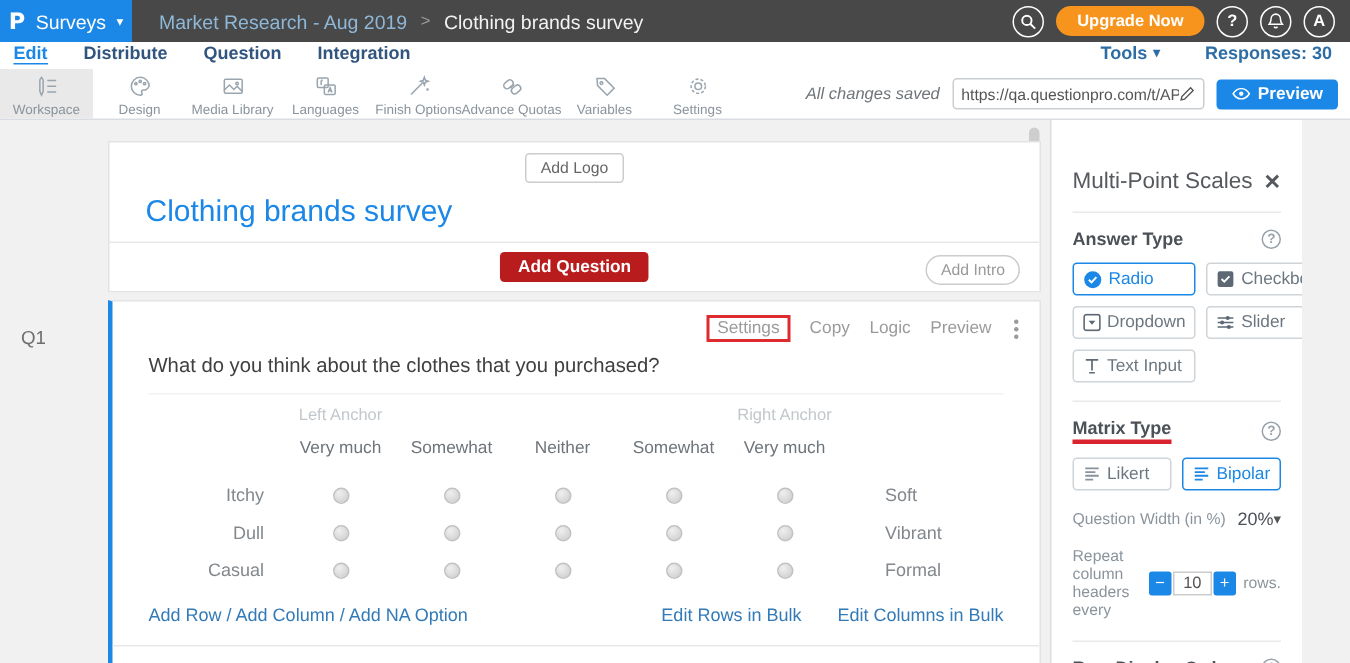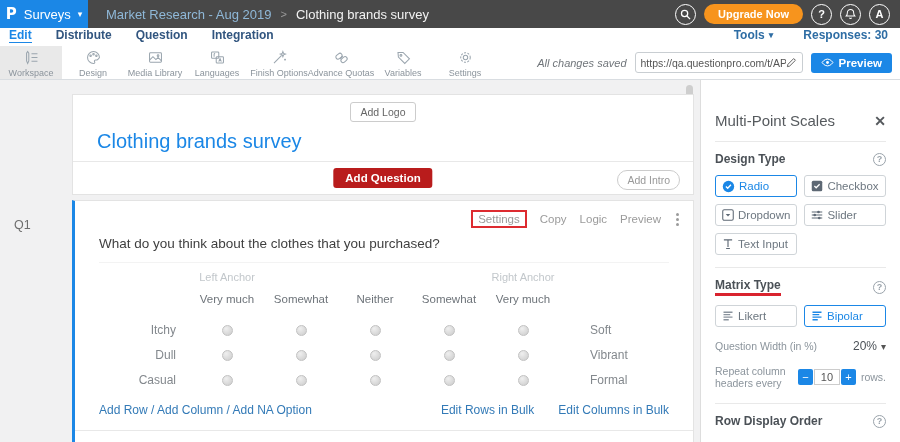--- a/index.html
+++ b/index.html
@@ -72,21 +72,21 @@
   .links-row { display:flex; justify-content:space-between; margin:10px 24px 0; font-size:12px; }
   .links-left { color:#337ab7; }
   .links-left .lnk { cursor:pointer; }
   .links-right { display:flex; gap:24px; color:#337ab7; }
   .links-right .lnk { cursor:pointer; }
   .q-divider { border-top:1px solid #e8e8e8; margin-top:13px; }
   .validation-row { display:flex; align-items:center; margin:10px 28px 0 24px; gap:9px; }
   .trash { margin-left:auto; cursor:pointer; }
 
   
-  .sidebar { position:absolute; left:700px; top:0; bottom:0; width:200px; background:#fff; border-left:1px solid #ddd; padding:32px 14px 0; overflow:hidden; }
+  .sidebar { position:absolute; left:700px; top:0; bottom:0; width:168px; background:#fff; border-left:1px solid #ddd; padding:32px 14px 0; overflow:hidden; }
   .sb-head { display:flex; align-items:center; justify-content:space-between; }
   .sb-title { font-size:15px; color:#565a5e; }
   .sb-close { font-size:14px; font-weight:bold; color:#55595d; cursor:pointer; }
   .sb-hr { border:none; border-top:1px solid #e9e9e9; margin:12px 0 10px; }
   .sb-label-row { display:flex; align-items:center; justify-content:space-between; }
   .sb-label { font-size:12px; font-weight:bold; color:#4b5157; }
   .sb-label.red-underline { border-bottom:3px solid #d9232e; padding-bottom:1px; }
   .qhelp { width:13px; height:13px; border-radius:50%; border:1px solid #9aa3ab; color:#9aa3ab; font-size:9px; font-weight:bold; display:flex; align-items:center; justify-content:center; cursor:pointer; }
   .opt-grid { margin-top:9px; display:grid; grid-template-columns:1fr 1fr; gap:7px; }
   .opt-btn { height:22px; border:1px solid #cfd4d8; border-radius:3px; background:#fff; display:flex; align-items:center; gap:4px; padding:0 6px; font-size:11.5px; color:#6d7780; cursor:pointer; font-family:inherit; }
@@ -353,21 +353,21 @@
     </div>
 
     <div class="sidebar">
       <div class="sb-head">
         <span class="sb-title">Multi-Point Scales</span>
         <span class="sb-close">✕</span>
       </div>
       <hr class="sb-hr">
 
       <div class="sb-label-row">
-        <span class="sb-label">Design Type</span>
+        <span class="sb-label">Answer Type</span>
         <span class="qhelp">?</span>
       </div>
       <div class="opt-grid">
         <button class="opt-btn selected">
           <svg width="13" height="13" viewBox="0 0 16 16">
               <circle cx="8" cy="8" r="7" fill="#1b87e6"></circle>
               <path d="M4.8 8l2.2 2.2 4-4.4" stroke="#fff" stroke-width="1.6" fill="none"></path>
             </svg>
           <span>Radio</span>
         </button>

